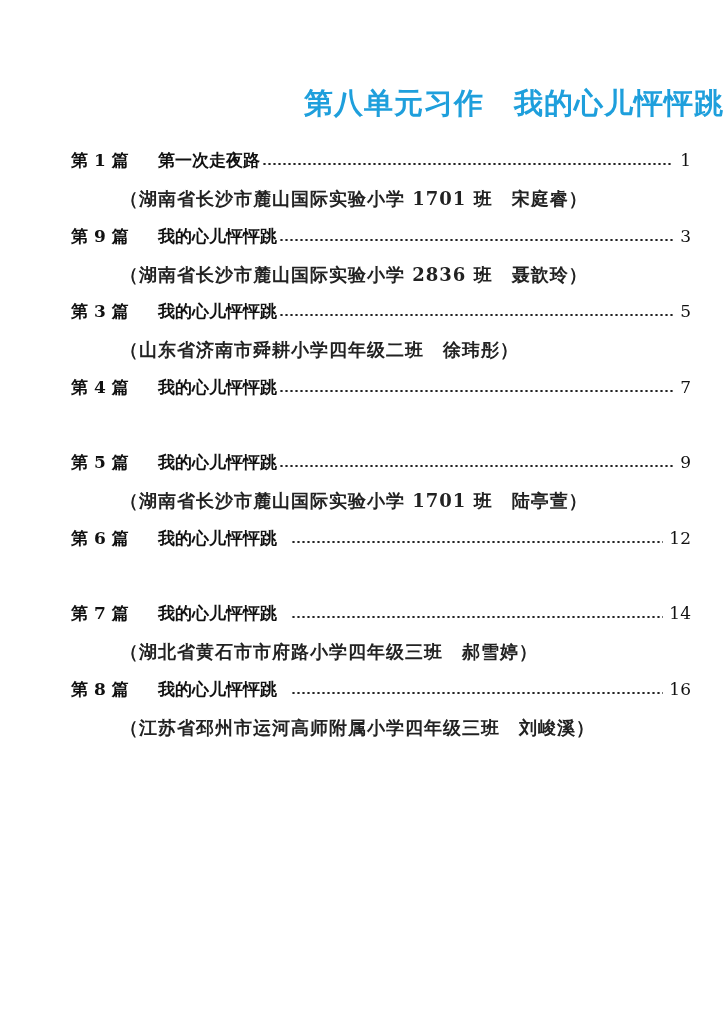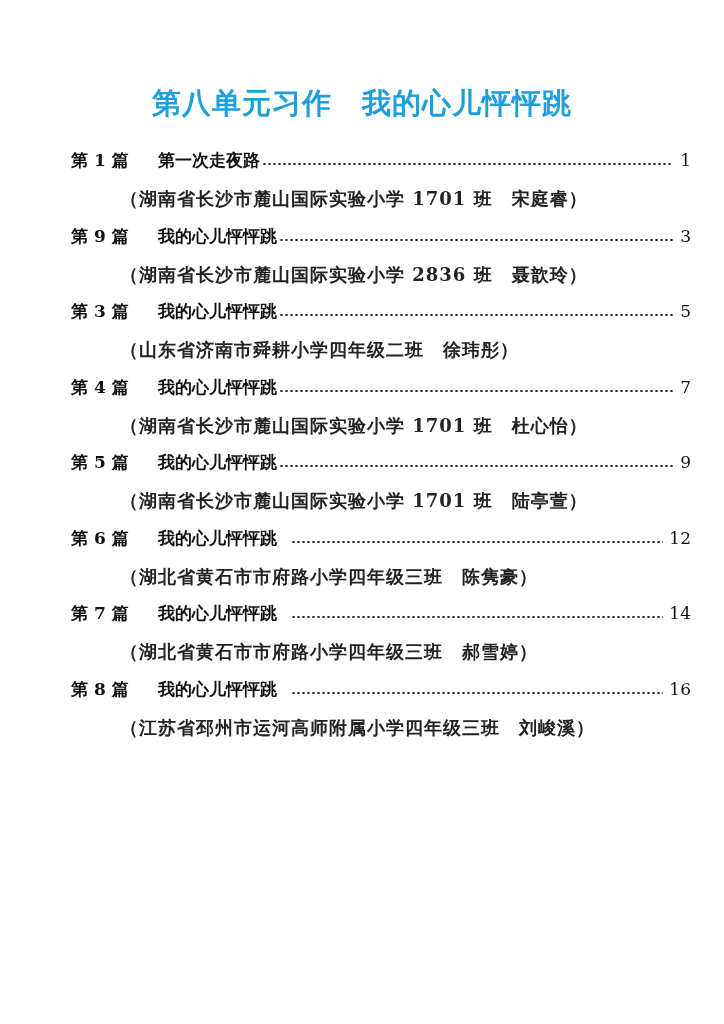--- a/index.html
+++ b/index.html
@@ -13,21 +13,21 @@
       position: relative;
       overflow: hidden;
       font-family: "DejaVu Serif", "Liberation Serif", serif;
       color: #111111;
     }
     .page-title {
       position: absolute;
       top: 84px;
       left: 0;
       width: 724px;
-      text-align: center;
+      text-align: right;
       font-family: "DejaVu Sans", "Liberation Sans", sans-serif;
       font-size: 29px;
       font-weight: bold;
       color: #1e9fdc;
       letter-spacing: 1px;
       white-space: pre;
     }
     .toc {
       position: absolute;
       top: 147px;
@@ -123,41 +123,39 @@
     <div class="entry-sub">（山东省济南市舜耕小学四年级二班　徐玮彤）</div>
   </div>
 
   <div class="entry">
     <div class="entry-head">
       <span class="entry-no">第 4 篇</span>
       <span class="entry-title">我的心儿怦怦跳</span>
       <span class="leader"></span>
       <span class="page-num">7</span>
     </div>
-    <div class="entry-sub">（湖南省长沙市麓山国际实验小学 1701 班　杜心怡）</div>
   </div>
 
   <div class="entry">
     <div class="entry-head">
       <span class="entry-no">第 5 篇</span>
       <span class="entry-title">我的心儿怦怦跳</span>
       <span class="leader"></span>
       <span class="page-num">9</span>
     </div>
     <div class="entry-sub">（湖南省长沙市麓山国际实验小学 1701 班　陆亭萱）</div>
   </div>
 
   <div class="entry">
     <div class="entry-head">
       <span class="entry-no">第 6 篇</span>
       <span class="entry-title">我的心儿怦怦跳</span>
       <span class="leader gap"></span>
       <span class="page-num">12</span>
     </div>
-    <div class="entry-sub">（湖北省黄石市市府路小学四年级三班　陈隽豪）</div>
   </div>
 
   <div class="entry">
     <div class="entry-head">
       <span class="entry-no">第 7 篇</span>
       <span class="entry-title">我的心儿怦怦跳</span>
       <span class="leader gap"></span>
       <span class="page-num">14</span>
     </div>
     <div class="entry-sub">（湖北省黄石市市府路小学四年级三班　郝雪婷）</div>

